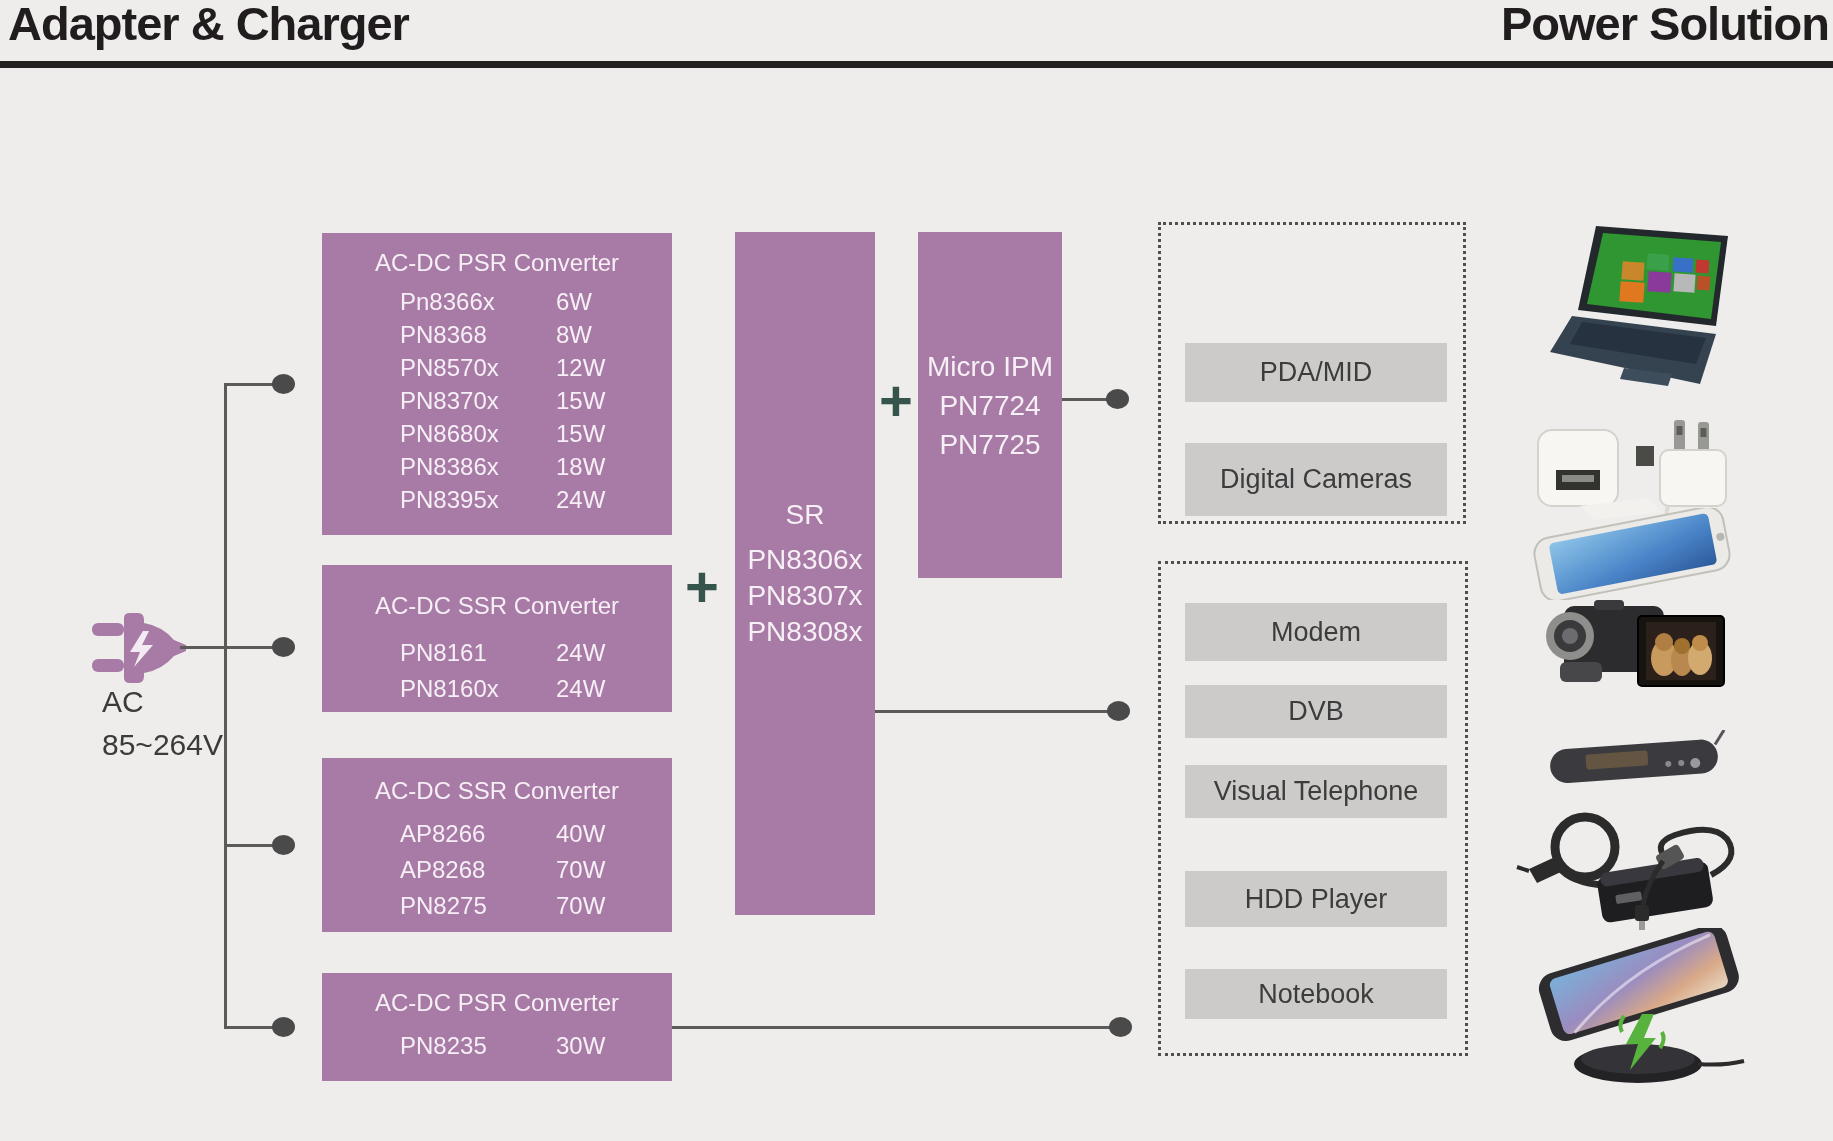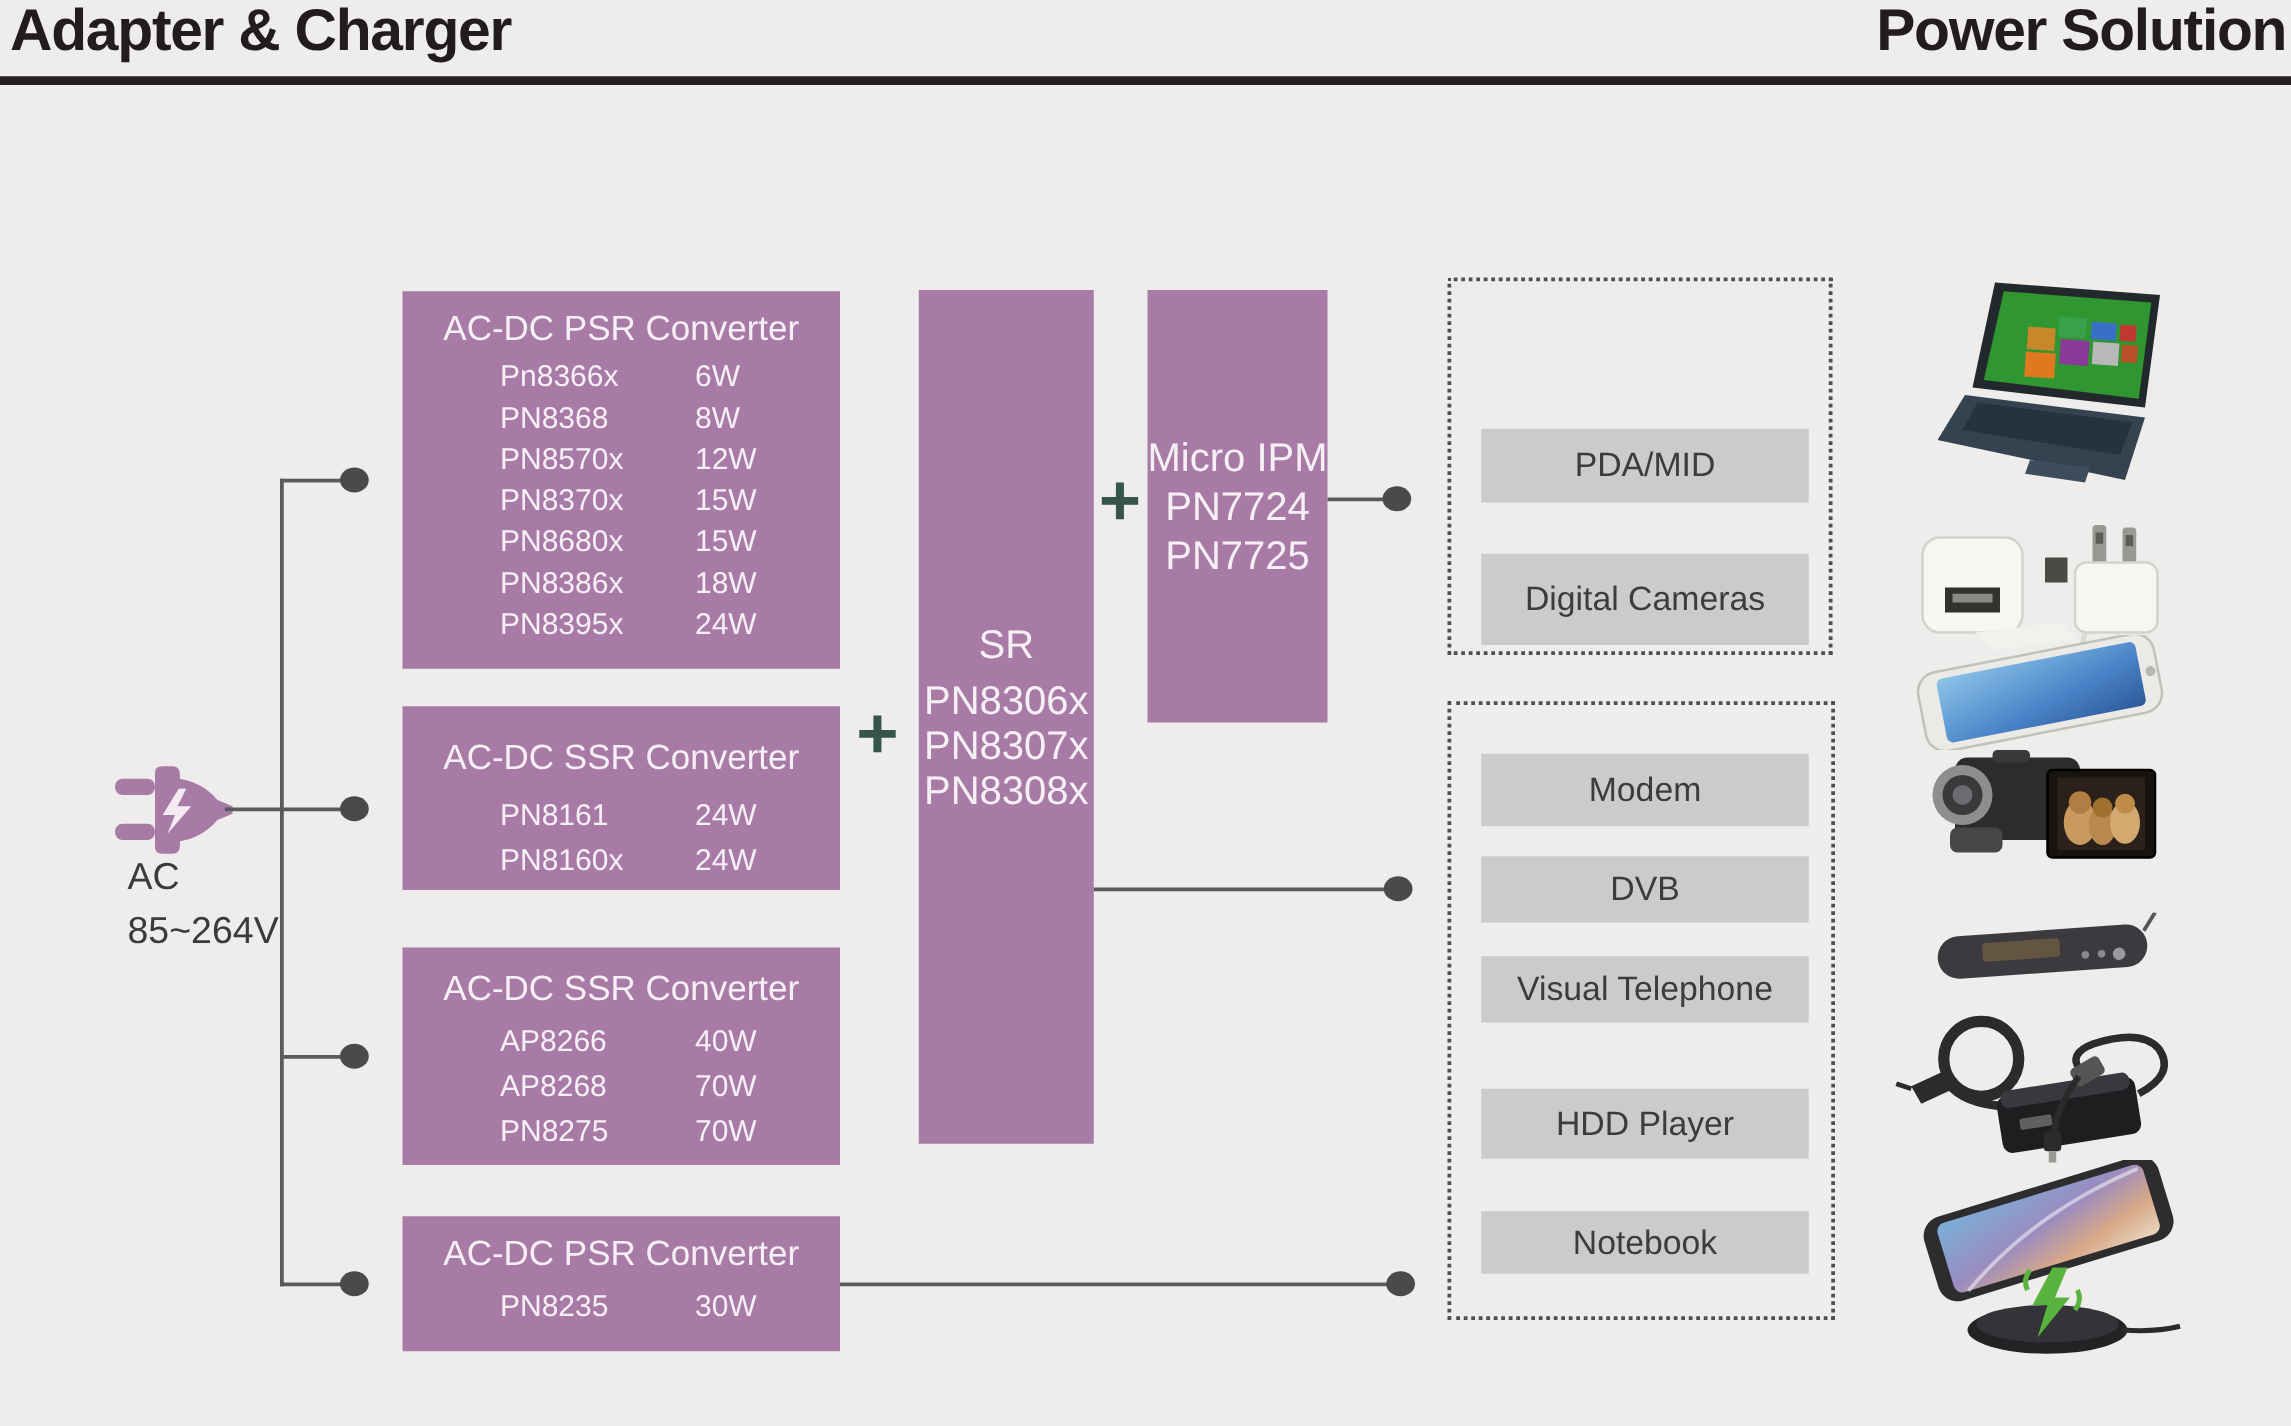--- a/index.html
+++ b/index.html
@@ -11,33 +11,33 @@
   .stage{position:absolute;inset:0;border-radius:29px;}
 
   
   .hdr-title{position:absolute;top:-4px;font-size:47px;font-weight:900;color:#211c1d;letter-spacing:-1px;line-height:56px;white-space:nowrap;}
   .hdr-left{left:8px;}
   .hdr-right{right:4px;}
   .hdr-rule{position:absolute;left:0;top:61px;width:1833px;height:7px;background:#241f20;}
 
   
   .pbox{position:absolute;background:#a87ba6;color:#f6eff5;}
-  .ptitle{text-align:center;font-size:28px;line-height:34px;}
+  .ptitle{text-align:center;font-size:24px;line-height:34px;}
   .prow{display:flex;font-size:24px;}
   .prow .part{margin-left:78px;width:156px;}
   .box1 .ptitle{padding-top:13px;margin-bottom:5px;}
   .box1 .prow{line-height:33px;}
   .box2 .ptitle{padding-top:24px;margin-bottom:12px;}
   .box2 .prow{line-height:36px;}
   .box3 .ptitle{padding-top:16px;margin-bottom:8px;}
   .box3 .prow{line-height:36px;}
   .box4 .ptitle{padding-top:13px;margin-bottom:7px;}
   .box4 .prow{line-height:38px;}
 
-  .centerbox{position:absolute;background:#a87ba6;color:#f6eff5;display:flex;flex-direction:column;align-items:center;justify-content:center;font-size:32px;text-align:center;}
+  .centerbox{position:absolute;background:#a87ba6;color:#f6eff5;display:flex;flex-direction:column;align-items:center;justify-content:center;font-size:28px;text-align:center;}
   .centerbox .cline{line-height:36px;}
   .centerbox .cline.head{margin-bottom:9px;}
   .mipm .cline{line-height:39px;}
   .mipm .cline.head{margin-bottom:0;}
 
   
   .hline,.vline{position:absolute;background:#5a5a58;}
   .hline{height:3px;}
   .vline{width:3px;}
   .dot{position:absolute;width:23px;height:20px;border-radius:50%;background:#4a4a4a;}

